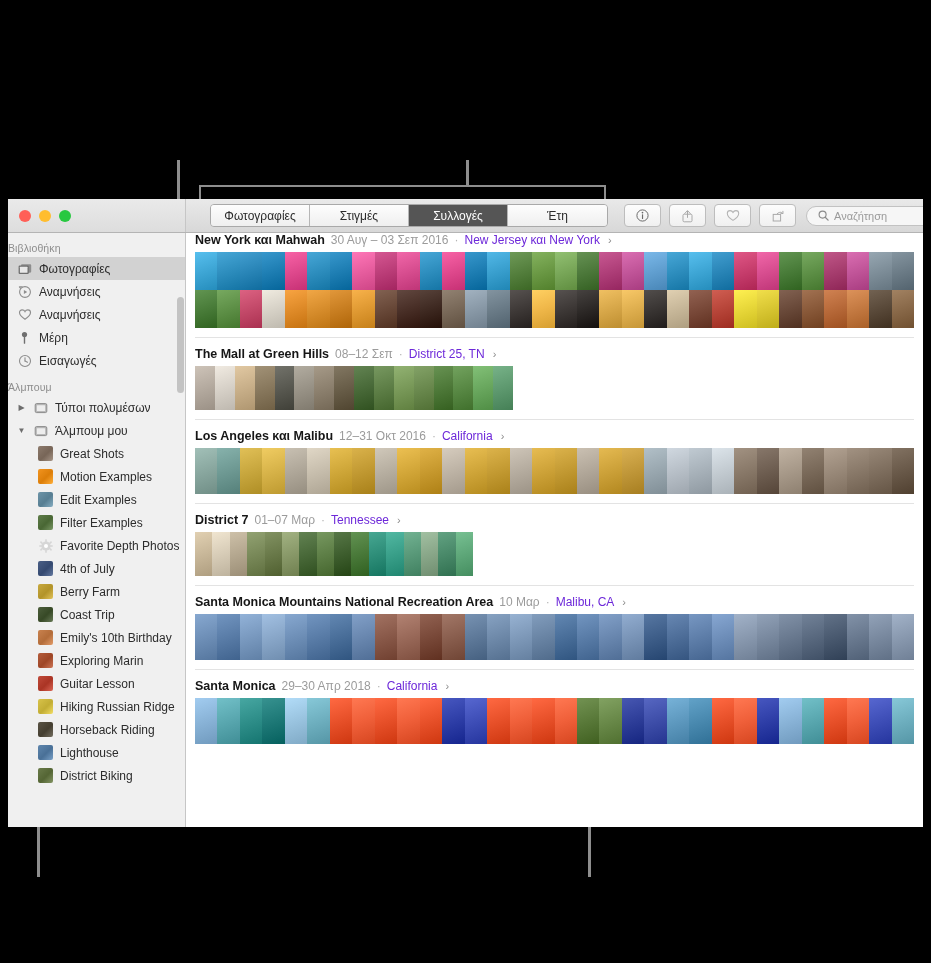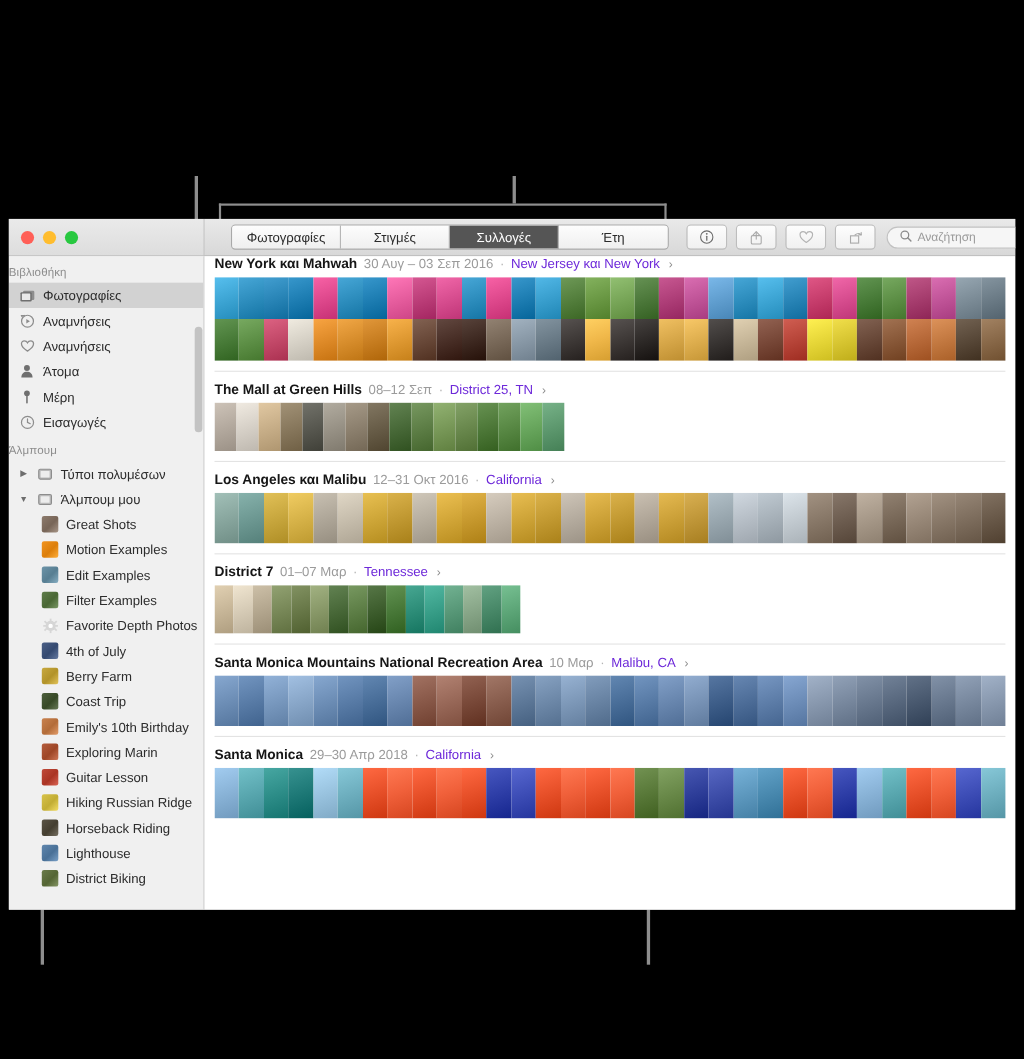--- a/index.html
+++ b/index.html
@@ -242,29 +242,20 @@
 
       <div class="sb-item">
         <span class="sb-ico">
           <svg width="14" height="13" viewBox="0 0 14 13">
             <path d="M7 11.2 C7 11.2 1.5 7.8 1.5 4.6 C1.5 2.9 2.7 1.8 4.1 1.8 C5.3 1.8 6.5 2.6 7 3.6 C7.5 2.6 8.7 1.8 9.9 1.8 C11.3 1.8 12.5 2.9 12.5 4.6 C12.5 7.8 7 11.2 7 11.2 Z" fill="none" stroke="#8d8d8d" stroke-width="1.15"></path>
           </svg>
         </span>
         <span class="sb-label">Αναμνήσεις</span>
       </div>
 
-      <div class="sb-item">
-        <span class="sb-ico">
-          <svg width="13" height="13" viewBox="0 0 13 13">
-            <circle cx="6.5" cy="3.6" r="2.7" fill="#6f6f6f"></circle>
-            <path d="M1.4 12.2 C1.4 8.8 3.7 7 6.5 7 C9.3 7 11.6 8.8 11.6 12.2 Z" fill="#6f6f6f"></path>
-          </svg>
-        </span>
-        <span class="sb-label">Άτομα</span>
-      </div>
 
       <div class="sb-item">
         <span class="sb-ico">
           <svg width="13" height="14" viewBox="0 0 13 14">
             <circle cx="6.5" cy="3.5" r="2.6" fill="#6f6f6f"></circle>
             <rect x="5.8" y="5.4" width="1.4" height="7.4" rx=".6" fill="#6f6f6f"></rect>
           </svg>
         </span>
         <span class="sb-label">Μέρη</span>
       </div>

